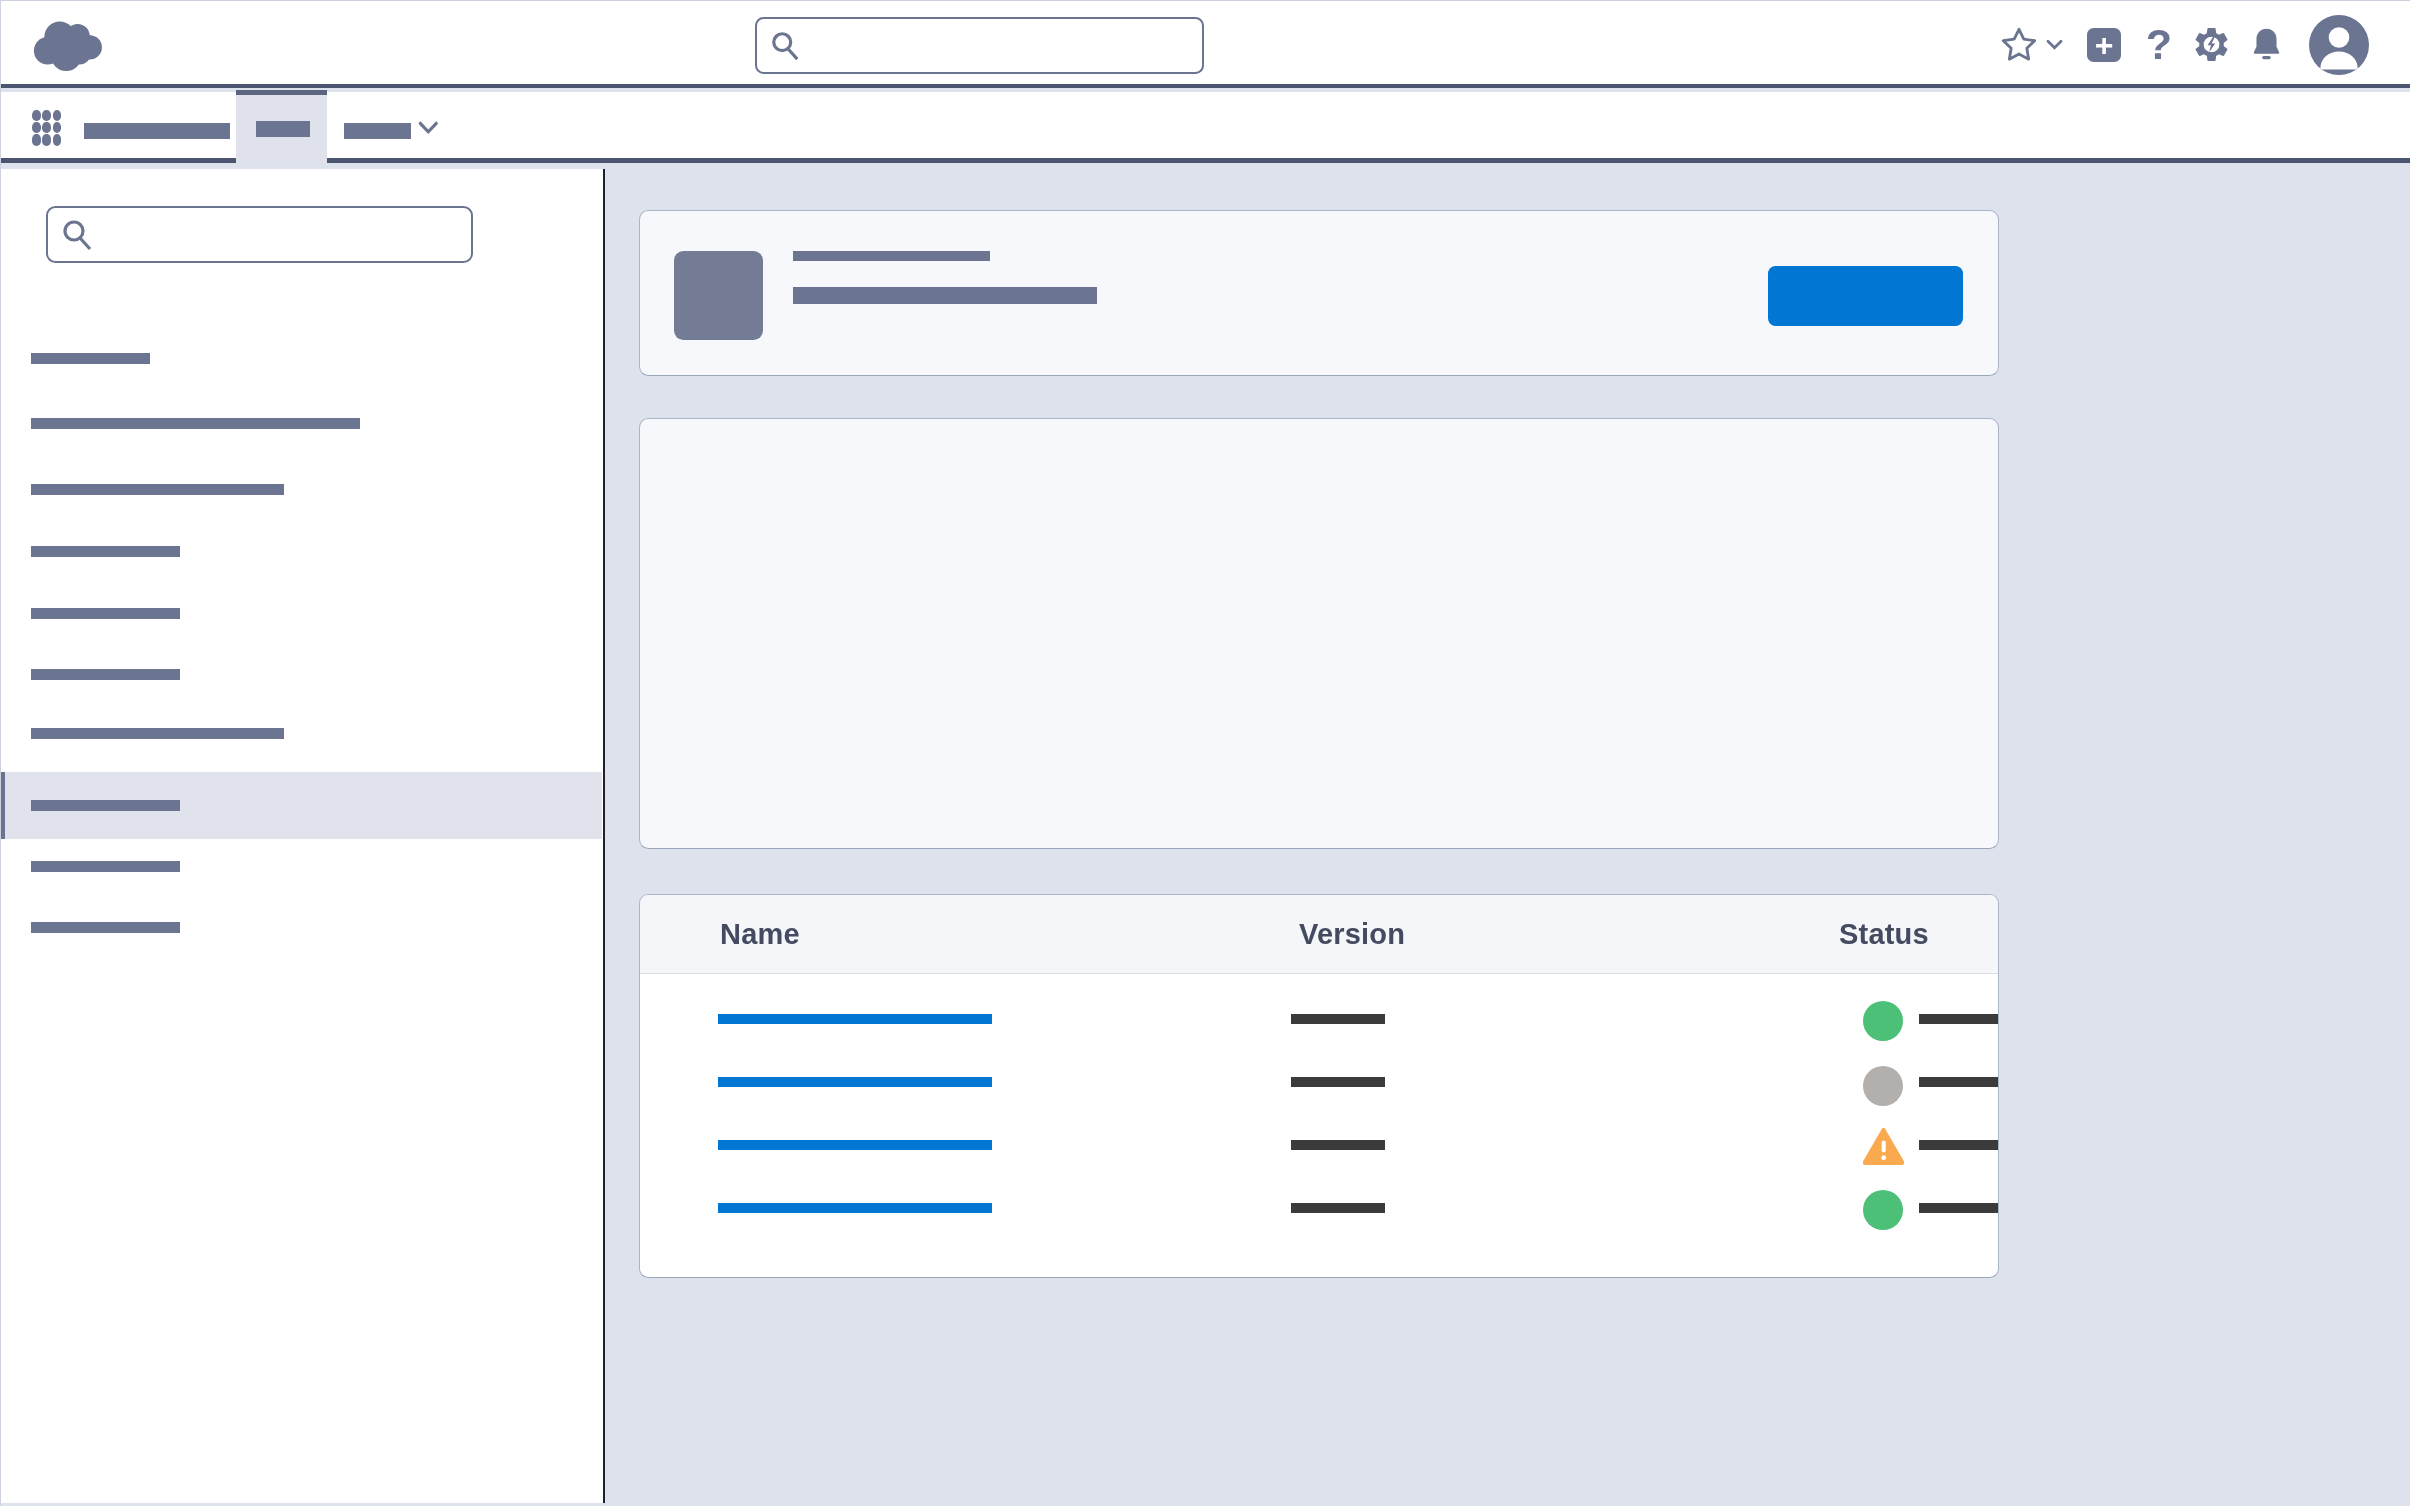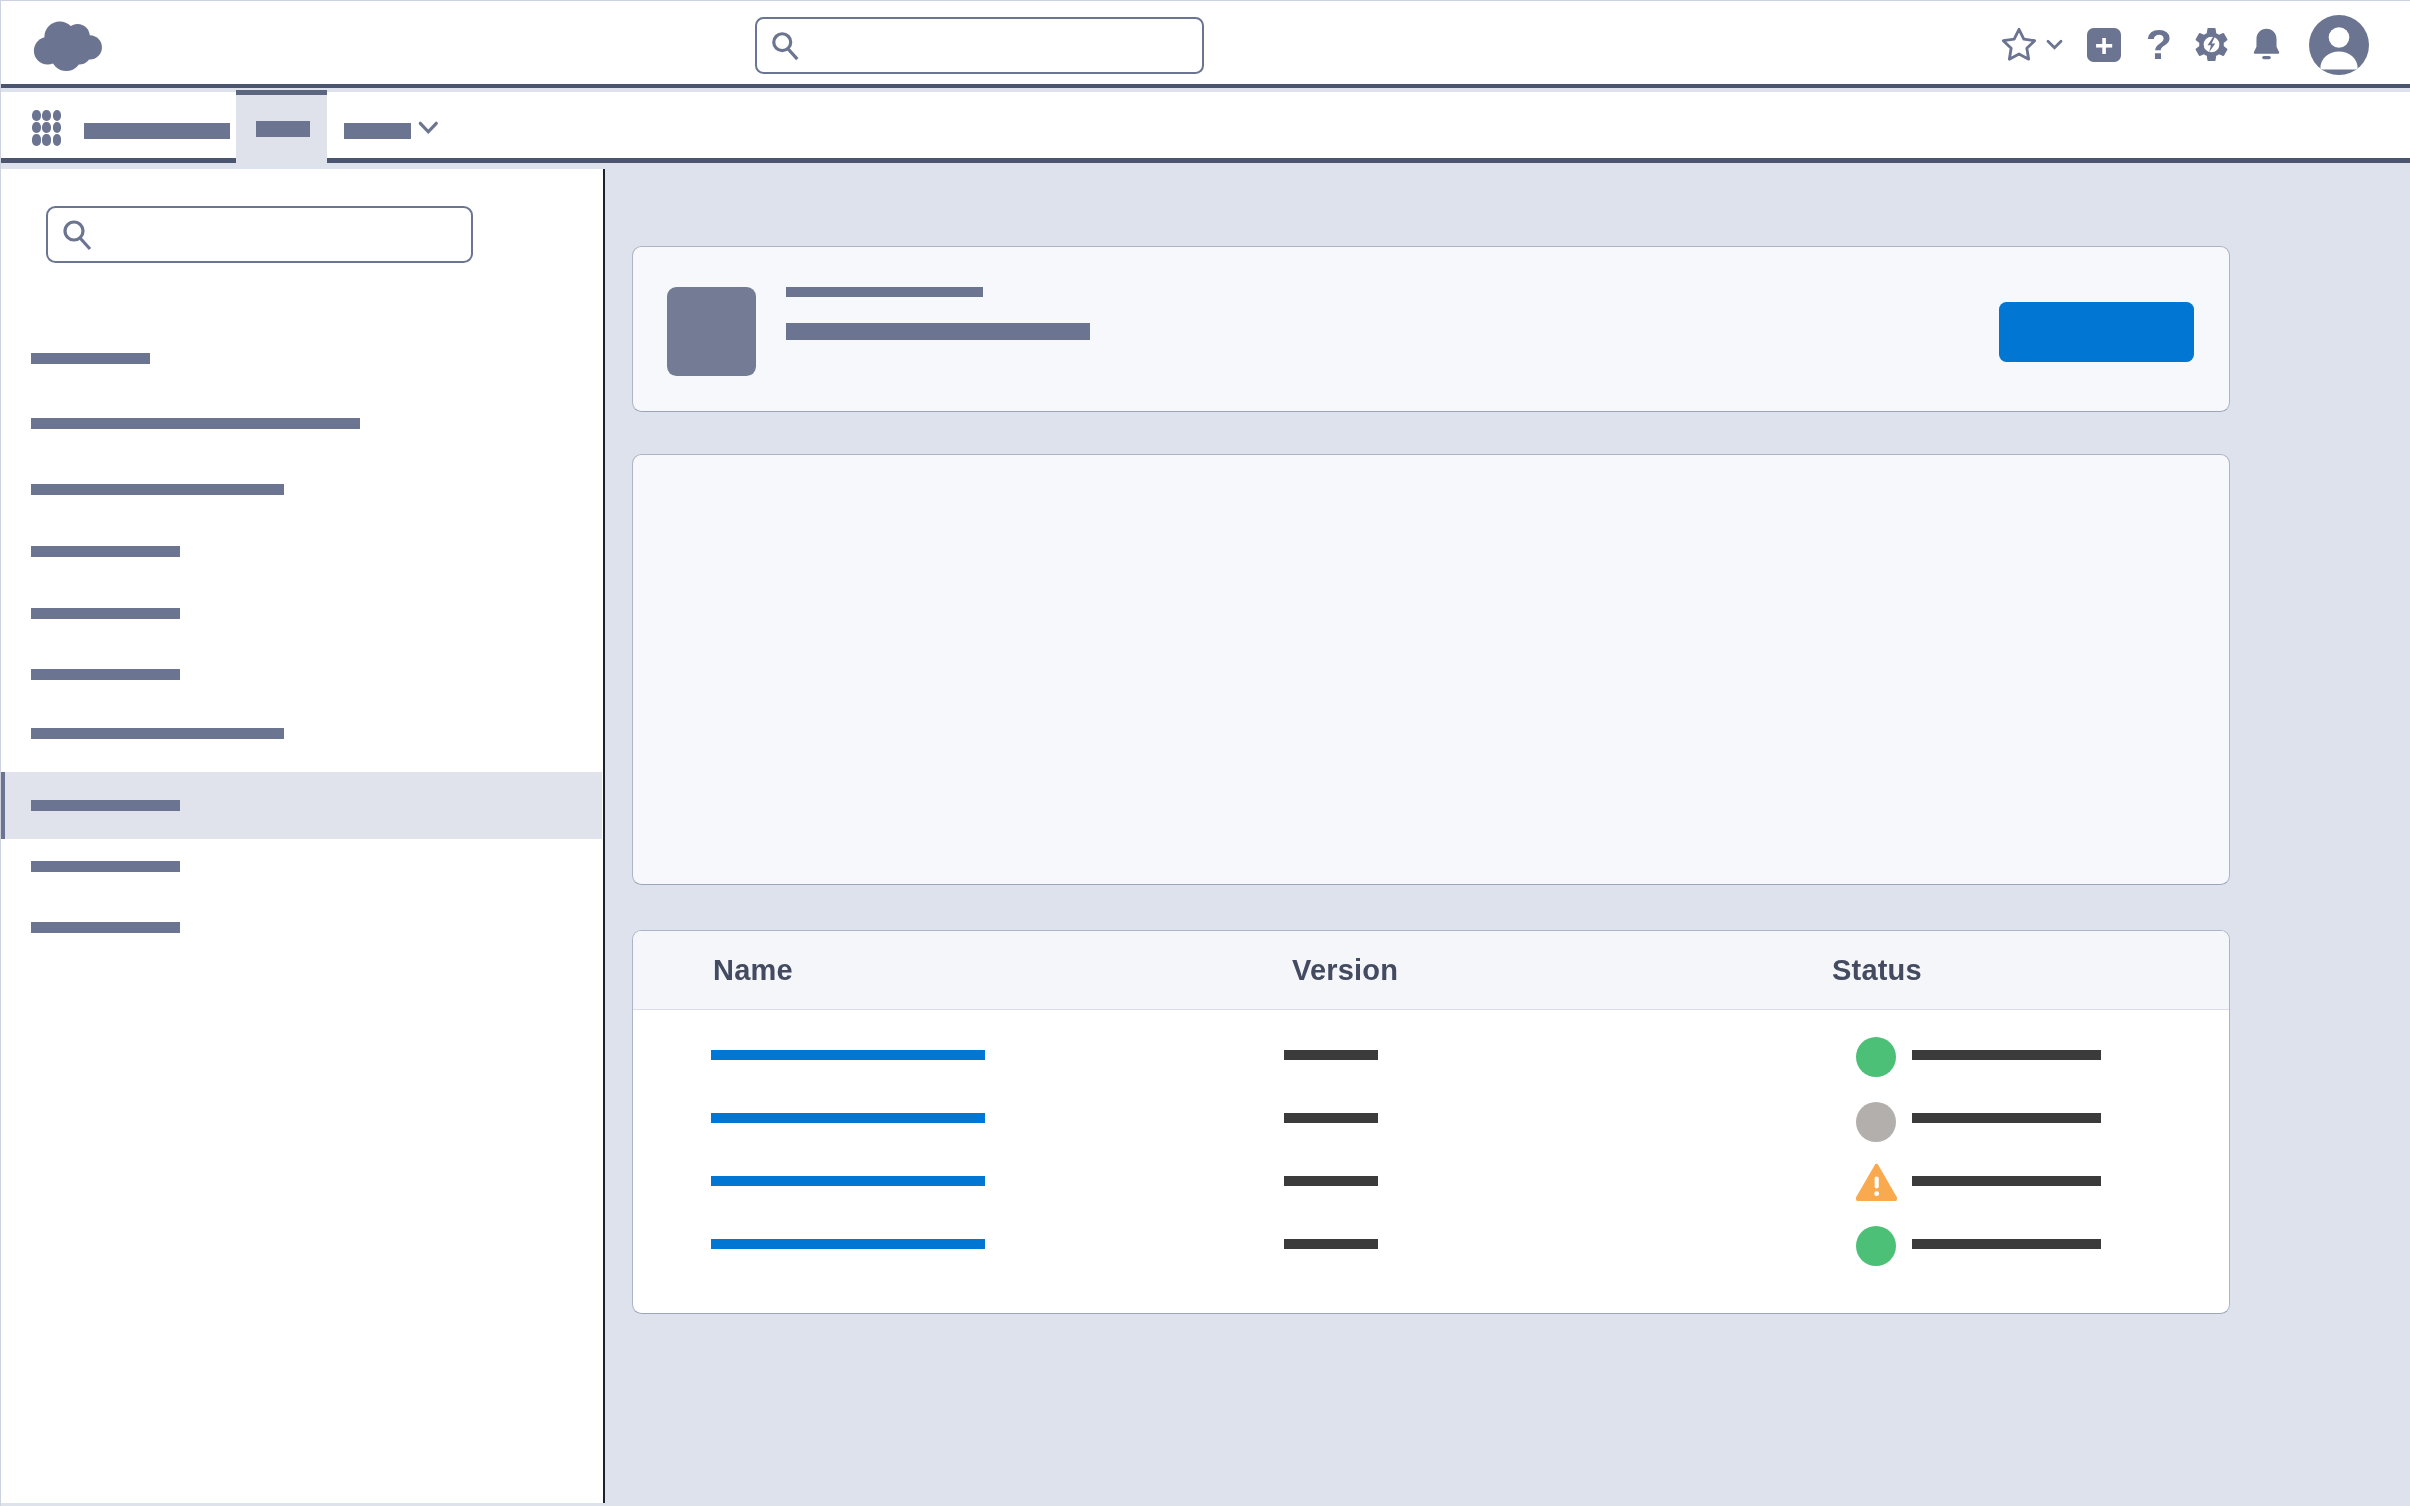--- a/index.html
+++ b/index.html
@@ -37,21 +37,21 @@
 
   
   #sidebar { position:absolute; left:0; top:168px; width:604px; height:1334px; background:#ffffff; border-right:2.8px solid #1c212c; }
   .ssearch { position:absolute; left:45px; top:37px; width:427px; height:57px; border:2.8px solid #6b7490; border-radius:9.4px; background:#fff; }
   .side-item { position:absolute; left:0; width:601px; height:47px; cursor:pointer; }
   .side-item .bar { position:absolute; left:30px; top:0; height:11.3px; background:#6b7490; }
   #side-selected-band { position:absolute; left:0; top:603px; width:601px; height:67px; background:#e0e3ec; border-left:4.7px solid #6b7490; }
 
   
   #main { position:absolute; left:606px; top:168px; right:0; bottom:0; background:#dee2ec; }
-  .card { position:absolute; left:25px; width:1598px; background:#f7f8fb; border:1.9px solid #aab5c9; border-bottom-color:#9aa6bc; border-radius:9.4px;margin-top:36px; }
+  .card { position:absolute; left:32px; width:1360px; background:#f7f8fb; border:1.9px solid #aab5c9; border-bottom-color:#9aa6bc; border-radius:9.4px; }
   #header-card { top:41px; height:166px; }
   #icon-tile { position:absolute; left:34px; top:40px; width:89px; height:89px; background:#747b95; border-radius:9.4px; }
   #title-bar { position:absolute; left:153px; top:40px; width:197px; height:10.4px; background:#6b7490; }
   #subtitle-bar { position:absolute; left:153px; top:76px; width:304px; height:17px; background:#6b7490; }
   #primary-button { position:absolute; right:35px; top:55px; width:195px; height:60px; background:#0176d3; border:none; border-radius:7.5px; cursor:pointer; }
   #body-card { top:249px; height:431px; }
   #table-card { top:725px; height:384px; background:#ffffff; overflow:hidden; }
   #table-head { position:absolute; left:0; top:0; width:100%; height:79px; background:#f4f6fa; border-bottom:1.9px solid #d9dee9; }
   .th { position:absolute; top:0; height:79px; line-height:79px; font-size:29px; font-weight:bold; color:#444b60; letter-spacing:0.2px; }
   #th-name { left:80px; } #th-version { left:659px; } #th-status { left:1199px; }

